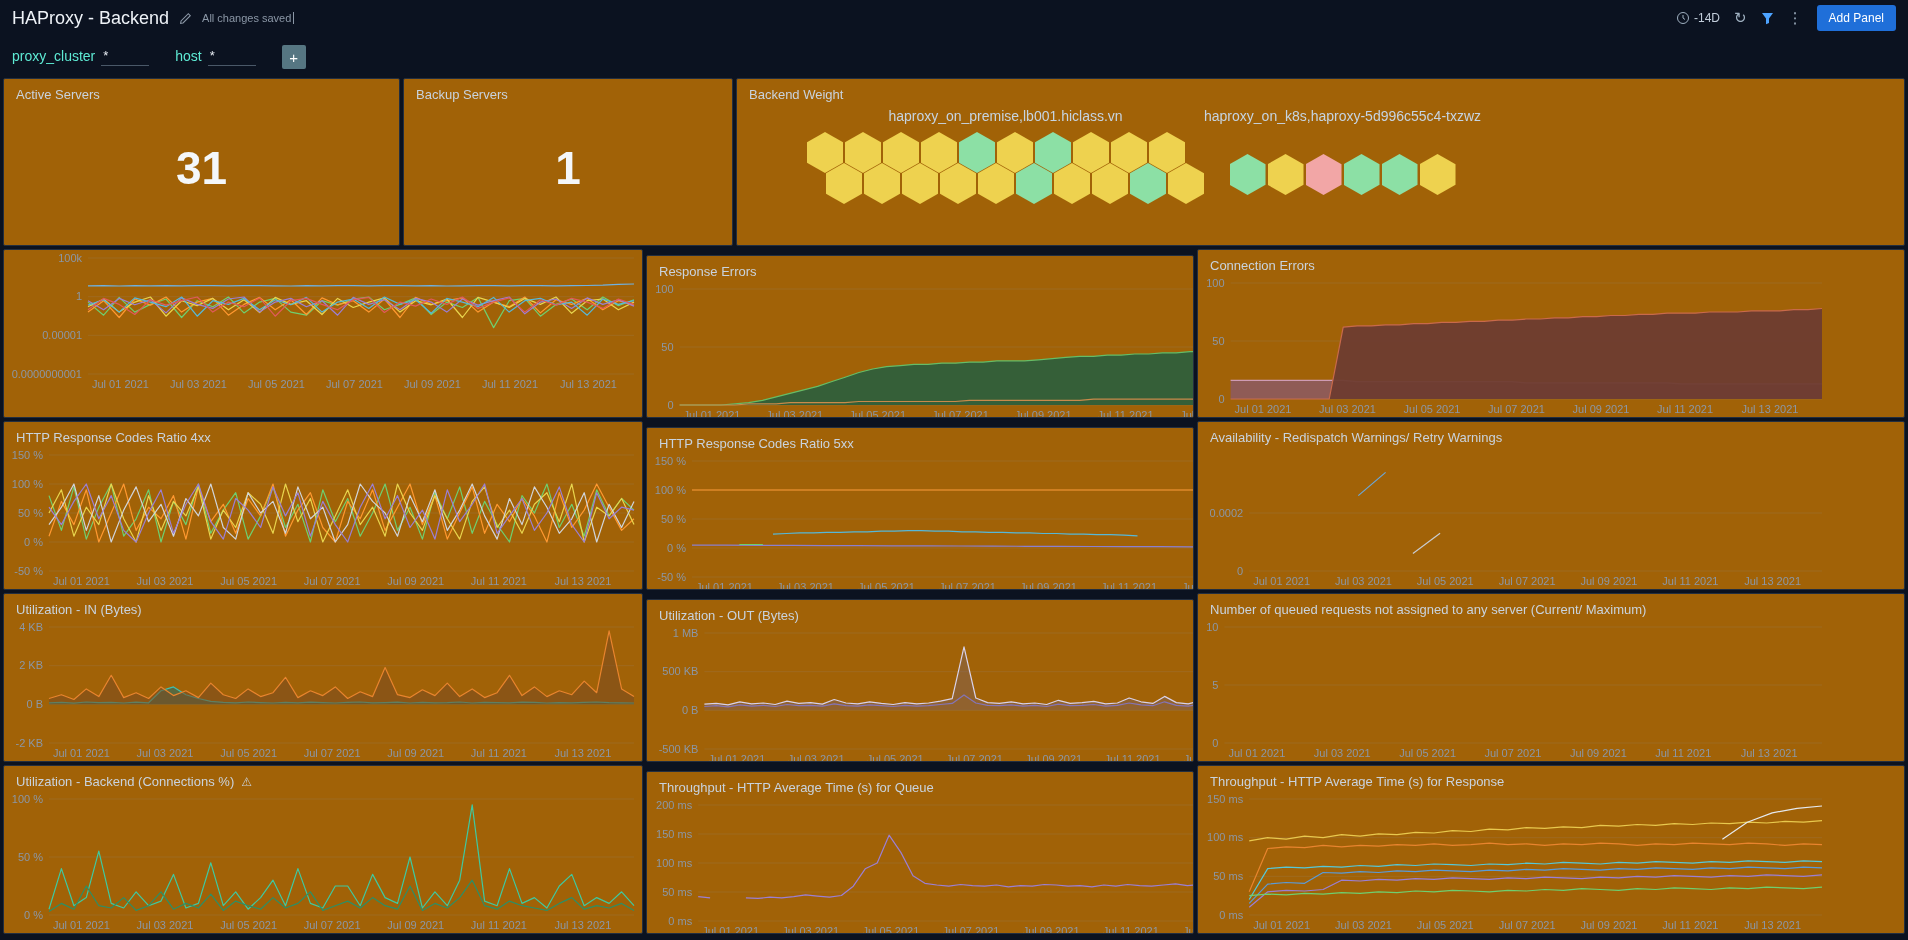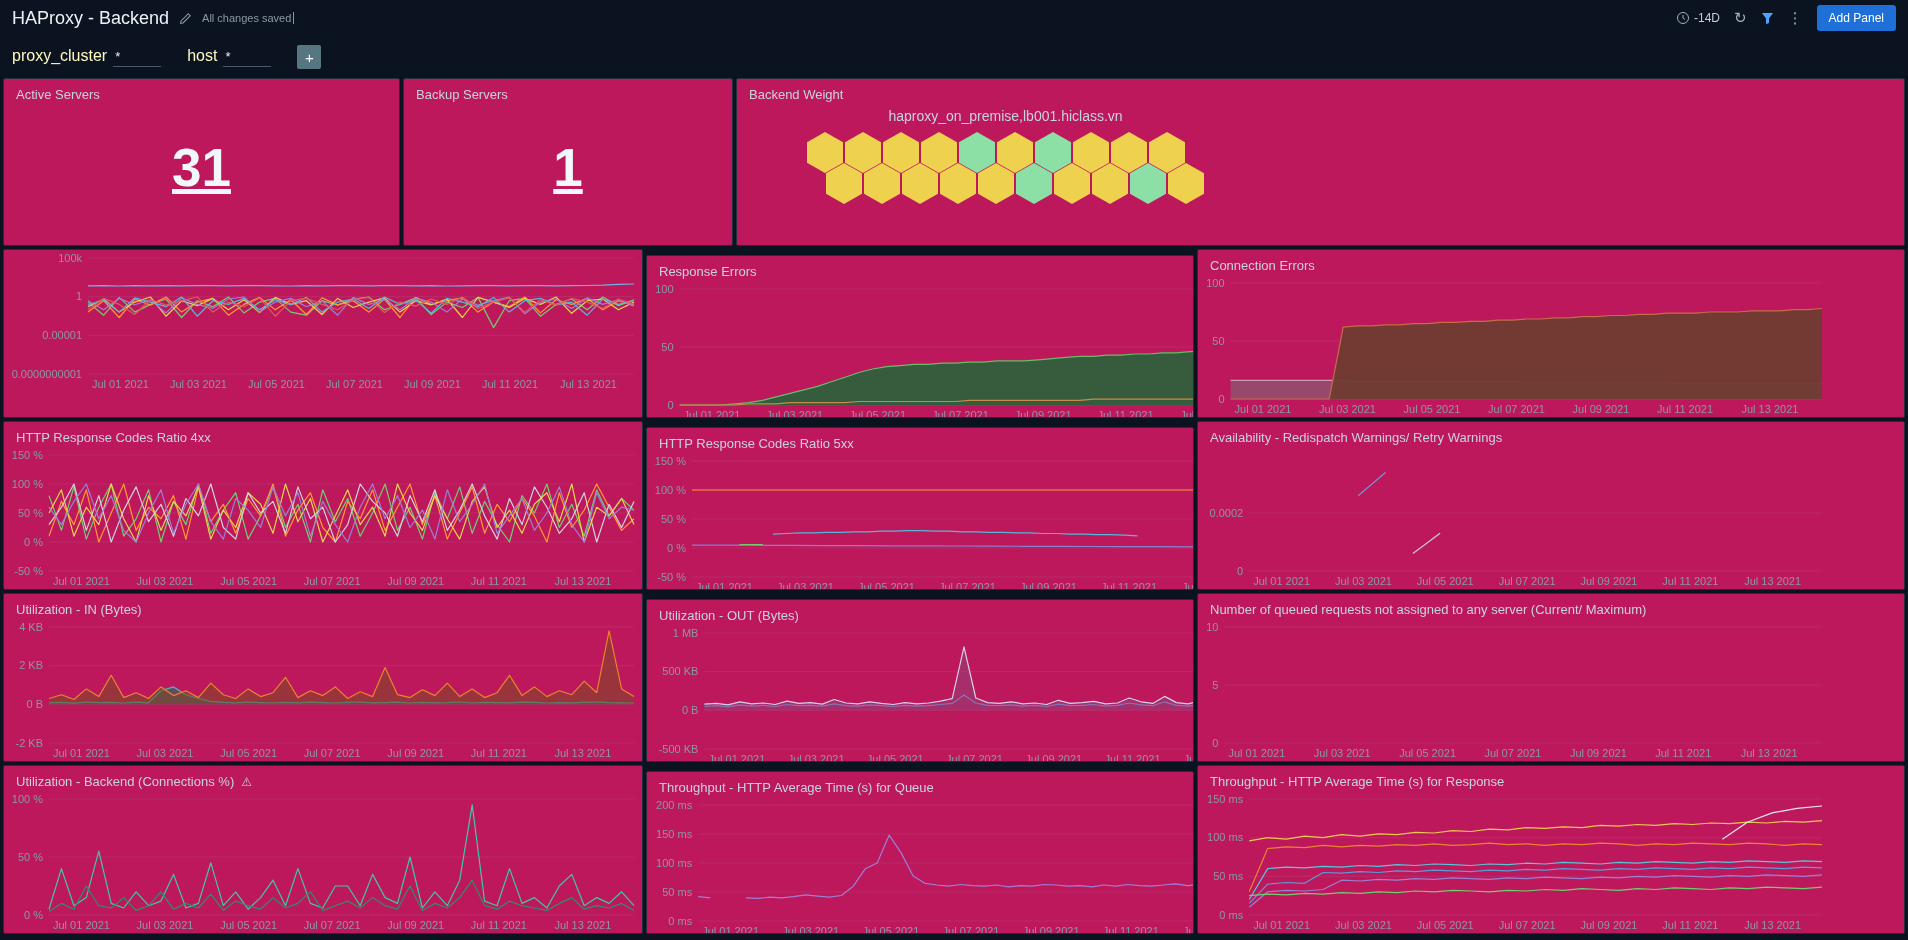--- a/index.html
+++ b/index.html
@@ -12,43 +12,43 @@
   .save-status { font-size:11px; color:#8b97a6; border-right:1px solid #8b97a6; padding-right:2px; }
   .topbar-right { margin-left:auto; display:flex; align-items:center; gap:14px; }
   .icon-btn { color:#9fb0c0; font-size:15px; cursor:pointer; display:flex; align-items:center; gap:4px; }
   .time-range { font-size:12px; color:#c3cedb; }
   .add-panel-btn { background:#1f6fd9; color:#fff; border:none; border-radius:3px;
     font-size:12px; padding:6px 12px; cursor:pointer; font-family:inherit; }
 
   
   .filterbar { height:42px; display:flex; align-items:center; padding:0 12px; gap:26px; }
   .filter { display:flex; align-items:flex-end; gap:6px; }
-  .filter-label { font-size:16px; color:#fef9c3; padding-bottom:2px; }
+  .filter-label { font-size:14px; color:#5eead4; padding-bottom:2px; }
   .filter-input { width:48px; background:transparent; border:none; border-bottom:1px solid #4a5868;
     color:#e8edf4; font-size:13px; padding:0 2px 2px; font-family:inherit; outline:none; }
   .add-filter-btn { width:24px; height:24px; background:#567682; color:#fff; border:none;
     border-radius:2px; font-size:15px; line-height:1; cursor:pointer; }
 
   
   .content { padding:0 3px 3px; display:flex; flex-direction:column; gap:3px; }
   .row { display:flex; gap:3px; }
   .row-kpi { height:168px; }
   .row-charts { height:169px; }
-  .panel { background:#be185d; border:1px solid #232e3f; border-radius:2px;
+  .panel { background:#a16207; border:1px solid #232e3f; border-radius:2px;
     display:flex; flex-direction:column; overflow:hidden; }
   .row-kpi .panel:nth-child(1){ width:397px; }
   .row-kpi .panel:nth-child(2){ width:330px; }
   .row-kpi .panel:nth-child(3){ flex:1; }
   .row-charts .panel:nth-child(1){ width:640px; }
   .row-charts .panel:nth-child(2){ width:548px;margin-top:6px; }
   .row-charts .panel:nth-child(3){ flex:1; }
   .panel-title { font-size:13px; color:#c9d3de; padding:8px 12px 2px; display:flex; align-items:center; gap:7px; }
   .warn { color:#c9d3de; font-size:12px; }
   .kpi-value { flex:1; display:flex; align-items:center; justify-content:center;
-    font-size:53px; font-weight:600; color:#f4f7fa; padding-bottom:14px;text-decoration:underline; }
+    font-size:46px; font-weight:600; color:#f4f7fa; padding-bottom:14px; }
   .chart { flex:1; min-height:0; }
   svg text { font-family:"Liberation Sans",sans-serif; }
 
   
   .bw-body { flex:1; display:flex; padding:2px 10px 8px 70px; }
   .bw-group { display:flex; flex-direction:column; align-items:center; }
   .bw-label { font-size:14px; color:#c6d4e2; margin:2px 0 8px; }
   .hex-grid { display:flex; flex-direction:column; }
   .hex-row { display:flex; gap:2px; }
   .hex-row:nth-child(2){ margin-left:19px; margin-top:-10px; }
@@ -134,20 +134,33 @@
                 <div class="hex" style="background:#eed24f"></div>
                 <div class="hex" style="background:#eed24f"></div>
                 <div class="hex" style="background:#8ce0a5"></div>
                 <div class="hex" style="background:#eed24f"></div>
                 <div class="hex" style="background:#eed24f"></div>
                 <div class="hex" style="background:#8ce0a5"></div>
                 <div class="hex" style="background:#eed24f"></div>
               </div>
             </div>
         </div>
+        <div class="bw-group">
+          <div class="bw-label">haproxy_on_k8s,haproxy-5d996c55c4-txzwz</div>
+          <div class="hex-grid">
+              <div class="hex-row">
+                <div class="hex" style="background:#8ce0a5"></div>
+                <div class="hex" style="background:#eed24f"></div>
+                <div class="hex" style="background:#f2a6a6"></div>
+                <div class="hex" style="background:#8ce0a5"></div>
+                <div class="hex" style="background:#8ce0a5"></div>
+                <div class="hex" style="background:#eed24f"></div>
+              </div>
+            </div>
+        </div>
       </div>
     </div>
   </div>
 
   <div class="row row-charts">
     <div class="panel">
       <div class="chart"><svg width="638" height="142">
             <line x1="84" x2="630" y1="8.0" y2="8.0" stroke="rgba(151,166,186,0.14)"></line>
             <text x="78" y="11.5" fill="#8b97a6" font-size="11" text-anchor="end">100k</text>
             <line x1="84" x2="630" y1="46.7" y2="46.7" stroke="rgba(151,166,186,0.14)"></line>

